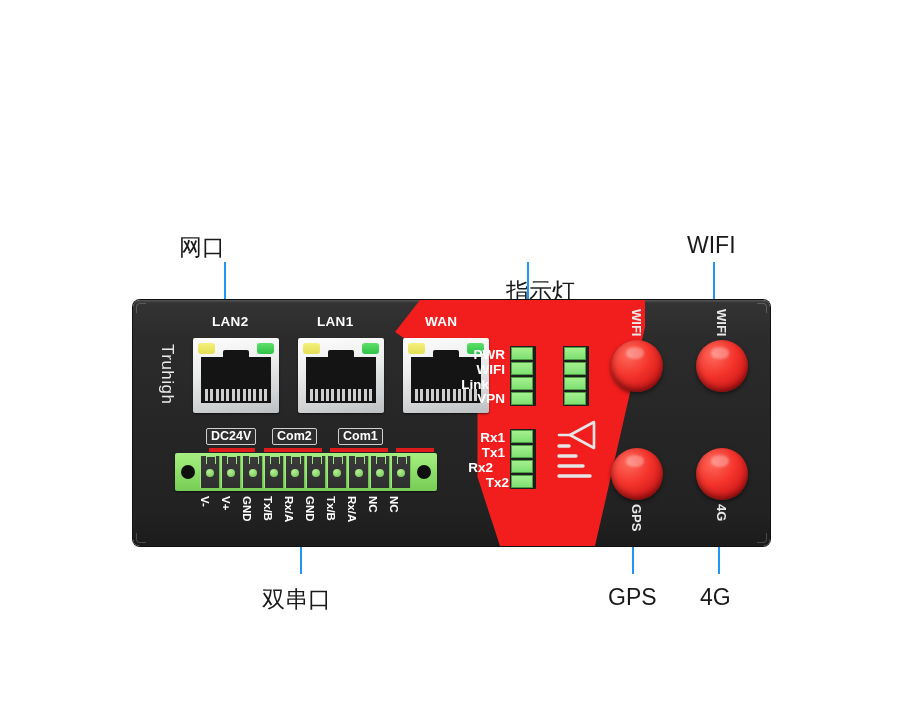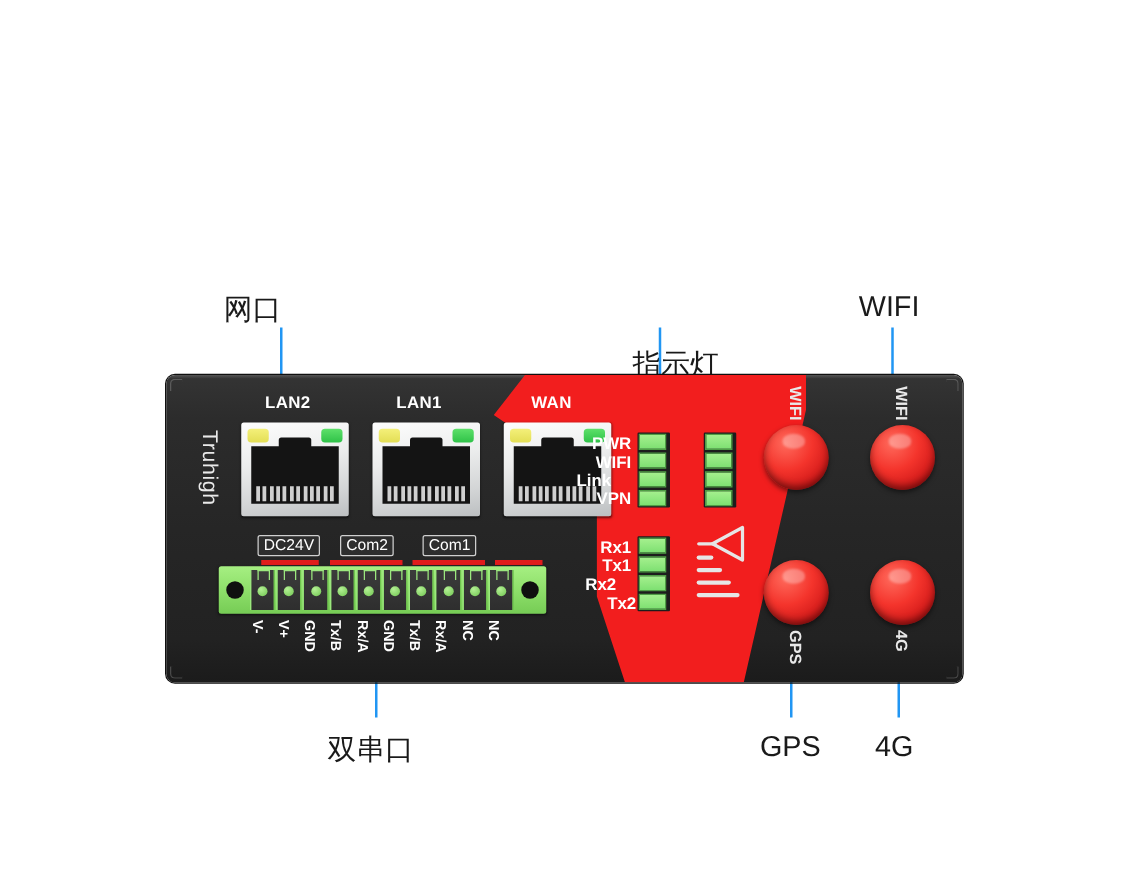--- a/index.html
+++ b/index.html
@@ -86,21 +86,21 @@
   }
   .rj-notch{
     position:absolute;left:22px;top:-7px;width:26px;height:8px;background:#141414;
     border-radius:2px 2px 0 0;
   }
   .rj-pins{position:absolute;left:4px;bottom:2px;width:62px;height:12px;display:flex;justify-content:space-between;}
   .rj-pins i{display:block;width:3px;height:12px;background:#cfcfcf;}
 
   
   .contag{
-    position:absolute;font-size:12.5px;color:#fff;font-weight:normal;
+    position:absolute;font-size:12.5px;color:#fff;font-weight:bold;
     border:1px solid #cfcfcf;border-radius:2px;padding:0 4px;line-height:15px;
     background:rgba(255,255,255,.04);
   }
   .redbar{position:absolute;height:4px;background:#e01b1b;}
 
   
   .term{
     position:absolute;left:42px;top:153px;width:262px;height:38px;
     background:linear-gradient(180deg,#a6ef82 0%,#8fe06b 48%,#76cc55 100%);
     border-radius:2px;

